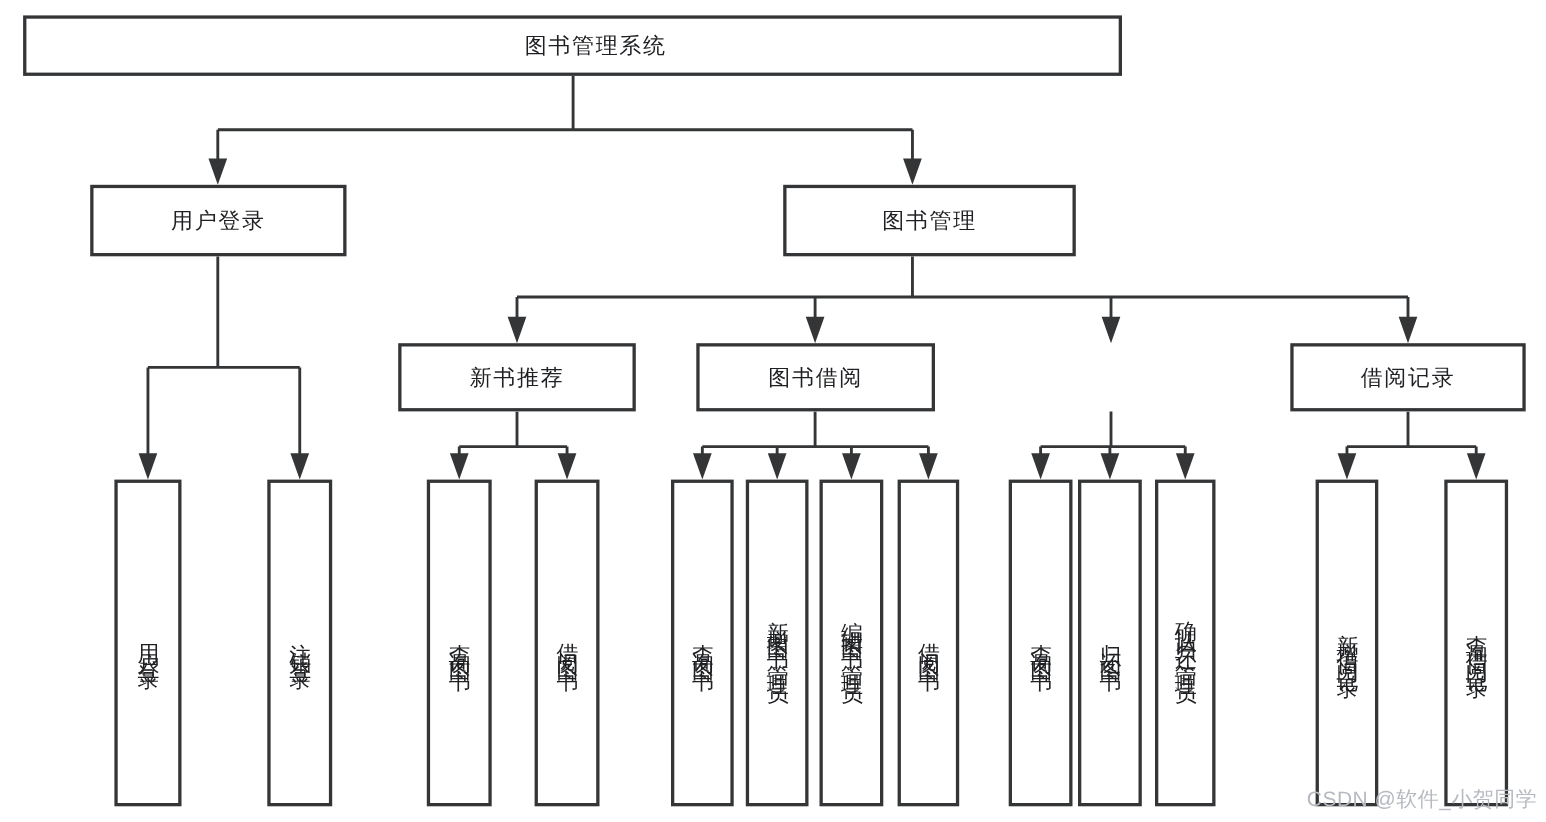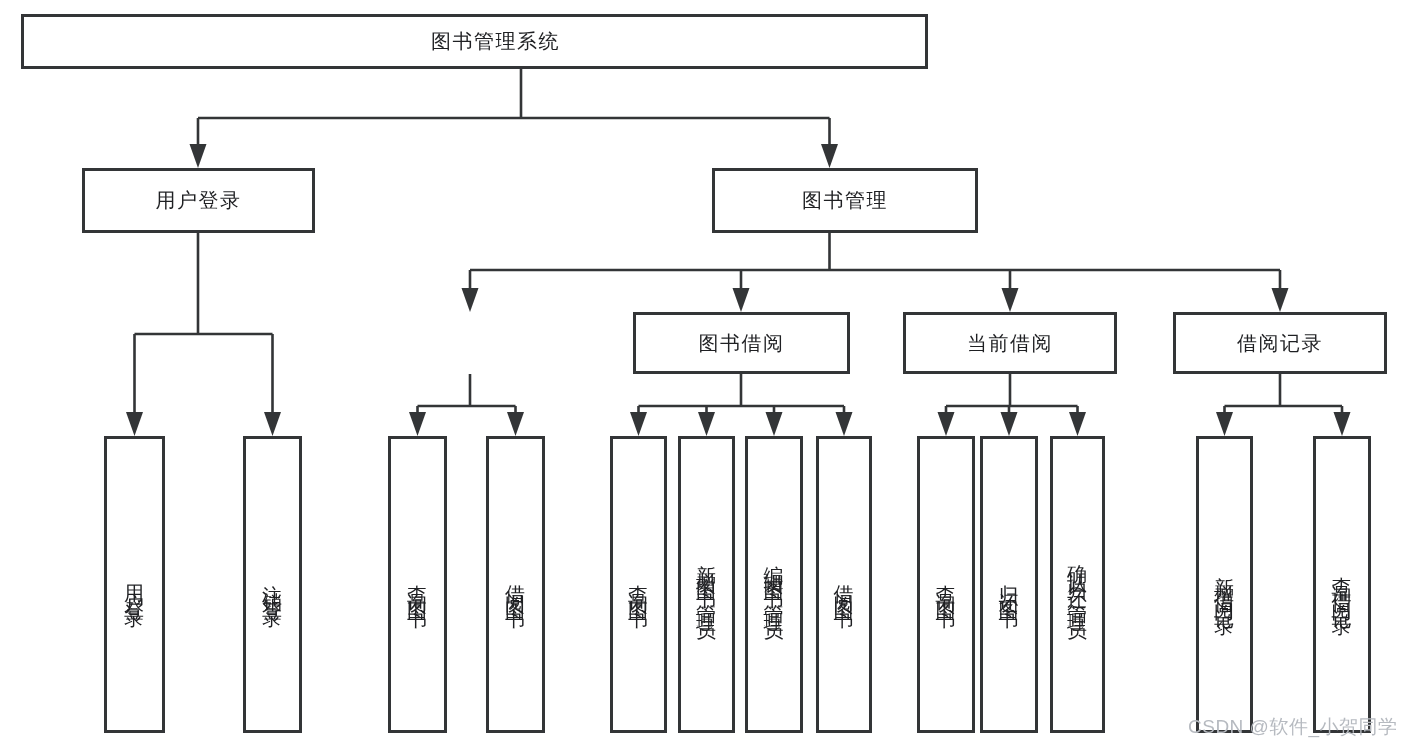--- a/index.html
+++ b/index.html
@@ -51,21 +51,21 @@
     white-space:nowrap;
   }
   .box.v{
     writing-mode:vertical-rl;
     text-orientation:mixed;
     font-size:20px;
     letter-spacing:8px;
     line-height:1;
   }
   
-  .n-root {left:21px;  top:14px;  width:907px; height:55px;padding-left:42px;}
+  .n-root {left:21px;  top:14px;  width:999px; height:55px;padding-left:42px;}
   .n-l2-0 {left:82px;  top:168px; width:233px; height:65px;}
   .n-l2-1 {left:712px; top:168px; width:266px; height:65px;}
   .n-l3-0 {left:362px; top:312px; width:216px; height:62px;}
   .n-l3-1 {left:633px; top:312px; width:217px; height:62px;}
   .n-l3-2 {left:903px; top:312px; width:214px; height:62px;}
   .n-l3-3 {left:1173px;top:312px; width:214px; height:62px;}
   .leaf   {top:436px; height:297px;}
   .n-l4-0 {left:104px; width:61px;}
   .n-l4-1 {left:243px; width:59px;}
   .n-l4-2 {left:388px; width:59px;}
@@ -124,22 +124,22 @@
     <polygon class="arrowhead" points="1069,412 1086,412 1077.5,436"></polygon>
     <polygon class="arrowhead" points="1216,412 1233,412 1224.5,436"></polygon>
     <polygon class="arrowhead" points="1333.5,412 1350.5,412 1342,436"></polygon>
   </svg>
 
   <div class="box h n-root">图书管理系统</div>
 
   <div class="box h n-l2-0">用户登录</div>
   <div class="box h n-l2-1">图书管理</div>
 
+  <div class="box h n-l3-0">新书推荐</div>
   <div class="box h n-l3-1">图书借阅</div>
-  <div class="box h n-l3-2">当前借阅</div>
   <div class="box h n-l3-3">借阅记录</div>
 
   <div class="box v leaf n-l4-0">用户登录</div>
   <div class="box v leaf n-l4-1">注销登录</div>
   <div class="box v leaf n-l4-2">查询图书</div>
   <div class="box v leaf n-l4-3">借阅图书</div>
   <div class="box v leaf n-l4-4">查询图书</div>
   <div class="box v leaf n-l4-5">新增图书（管理员）</div>
   <div class="box v leaf n-l4-6">编辑图书（管理员）</div>
   <div class="box v leaf n-l4-7">借阅图书</div>

